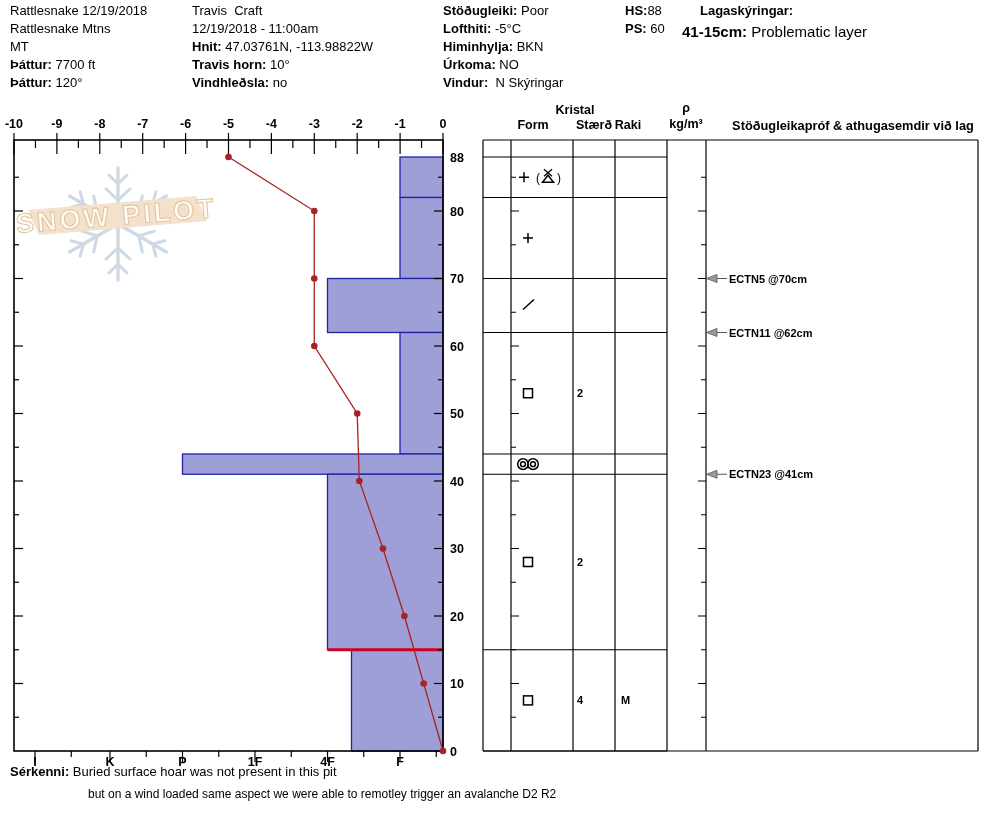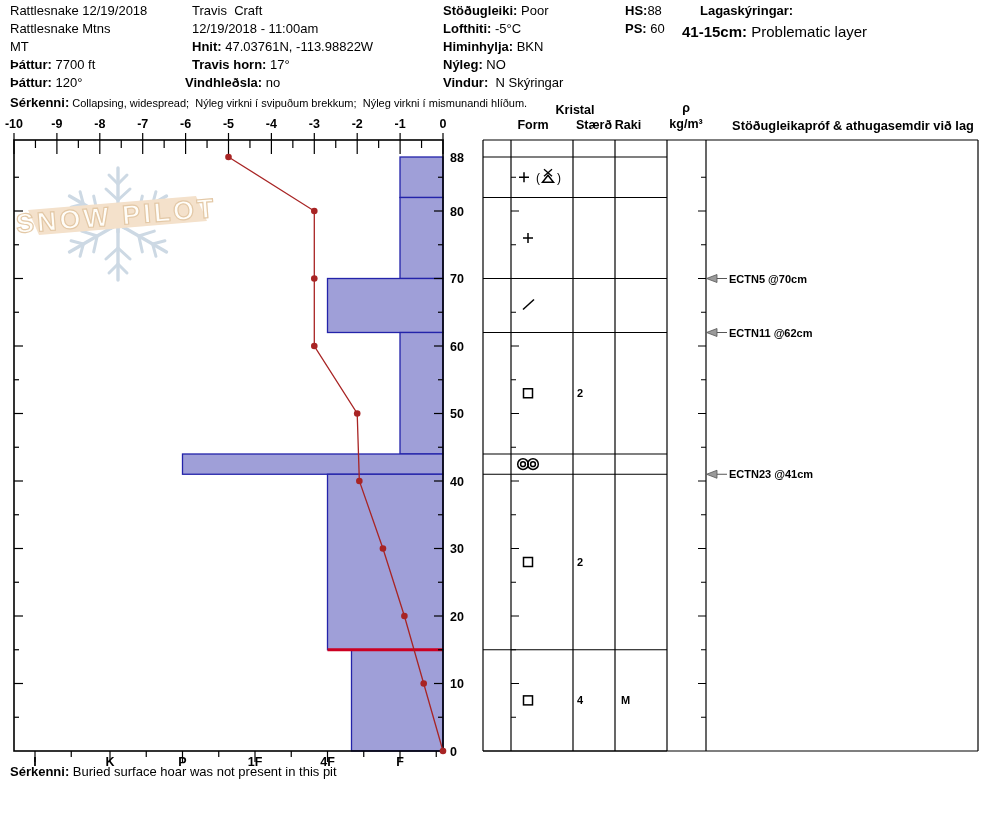--- a/index.html
+++ b/index.html
@@ -304,32 +304,32 @@
 
   <div class="hl" style="left:10px;top:3px">Rattlesnake 12/19/2018</div>
   <div class="hl" style="left:10px;top:21px">Rattlesnake Mtns</div>
   <div class="hl" style="left:10px;top:39px">MT</div>
   <div class="hl" style="left:10px;top:57px"><span class="b">Þáttur:</span><span> 7700 ft</span></div>
   <div class="hl" style="left:10px;top:75px"><span class="b">Þáttur:</span><span> 120°</span></div>
 
   <div class="hl" style="left:192px;top:3px">Travis  Craft</div>
   <div class="hl" style="left:192px;top:21px">12/19/2018 - 11:00am</div>
   <div class="hl" style="left:192px;top:39px"><span class="b">Hnit:</span><span> 47.03761N, -113.98822W</span></div>
-  <div class="hl" style="left:192px;top:57px"><span class="b">Travis horn:</span><span> 17°</span></div>
-  <div class="hl" style="left:185px;top:75px"><span class="b">Vindhleðsla:</span><span> no</span></div>
+  <div class="hl" style="left:192px;top:57px"><span class="b">Travis horn:</span><span> 10°</span></div>
+  <div class="hl" style="left:192px;top:75px"><span class="b">Vindhleðsla:</span><span> no</span></div>
 
   <div class="hl" style="left:443px;top:3px"><span class="b">Stöðugleiki:</span><span> Poor</span></div>
   <div class="hl" style="left:443px;top:21px"><span class="b">Lofthiti:</span><span> -5°C</span></div>
   <div class="hl" style="left:443px;top:39px"><span class="b">Himinhylja:</span><span> BKN</span></div>
-  <div class="hl" style="left:443px;top:57px"><span class="b">Nýleg:</span><span> NO</span></div>
+  <div class="hl" style="left:443px;top:57px"><span class="b">Úrkoma:</span><span> NO</span></div>
   <div class="hl" style="left:443px;top:75px"><span class="b">Vindur:</span><span>  N Skýringar</span></div>
 
   <div class="hl" style="left:625px;top:3px"><span class="b">HS:</span><span>88</span></div>
   <div class="hl" style="left:625px;top:21px"><span class="b">PS:</span><span> 60</span></div>
 
   <div class="hl b" style="left:700px;top:3px">Lagaskýringar:</div>
   <div class="hl sm" style="left:682px;top:24px"><span class="b">41-15cm:</span><span> Problematic layer</span></div>
 
-  <div class="hl" style="left:10px;top:95px"><span class="b" style="font-size:13px">Sérkenni:</span><span style="font-size:11px"> Collapsing, widespread;  Nýleg virkni í svipuðum brekkum;  Nýleg virkni í mismunandi hlíðum.</span></div>
 
   <div class="hl" style="left:10px;top:764px"><span class="b">Sérkenni:</span><span style="font-size:13px"> Buried surface hoar was not present in this pit</span></div>
+  <div class="hl" style="left:88px;top:787px;font-size:12px">but on a wind loaded same aspect we were able to remotley trigger an avalanche D2 R2</div>
 
 </div>
 
 </body></html>

